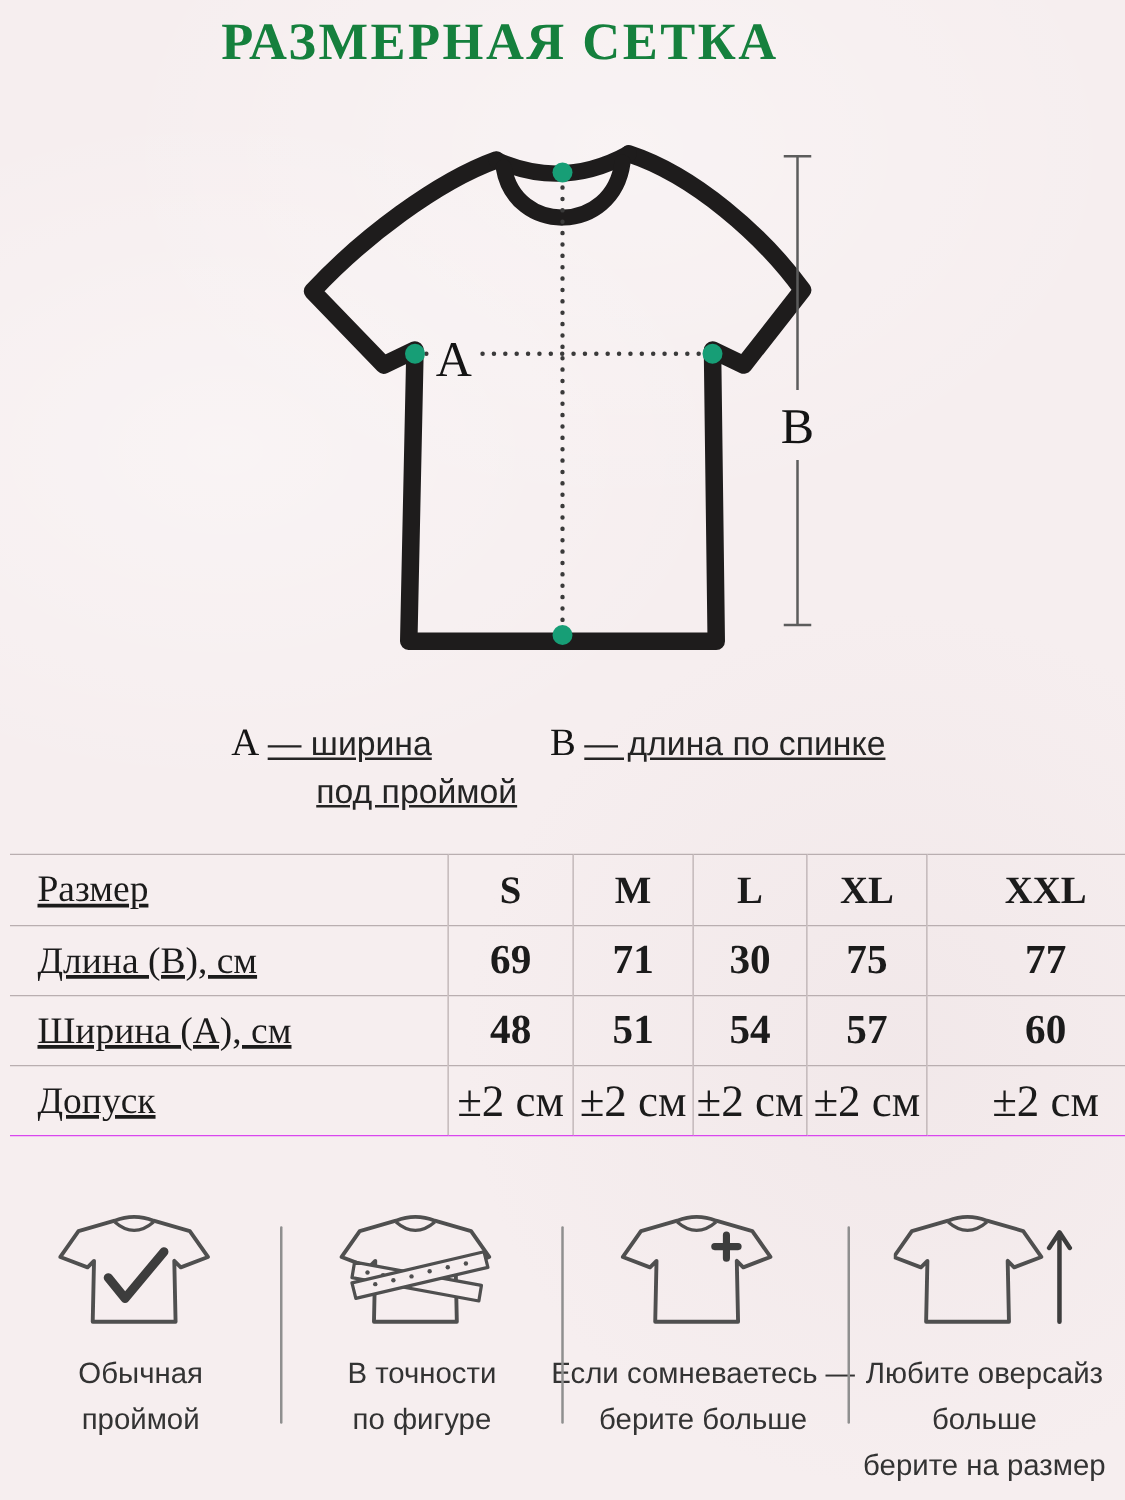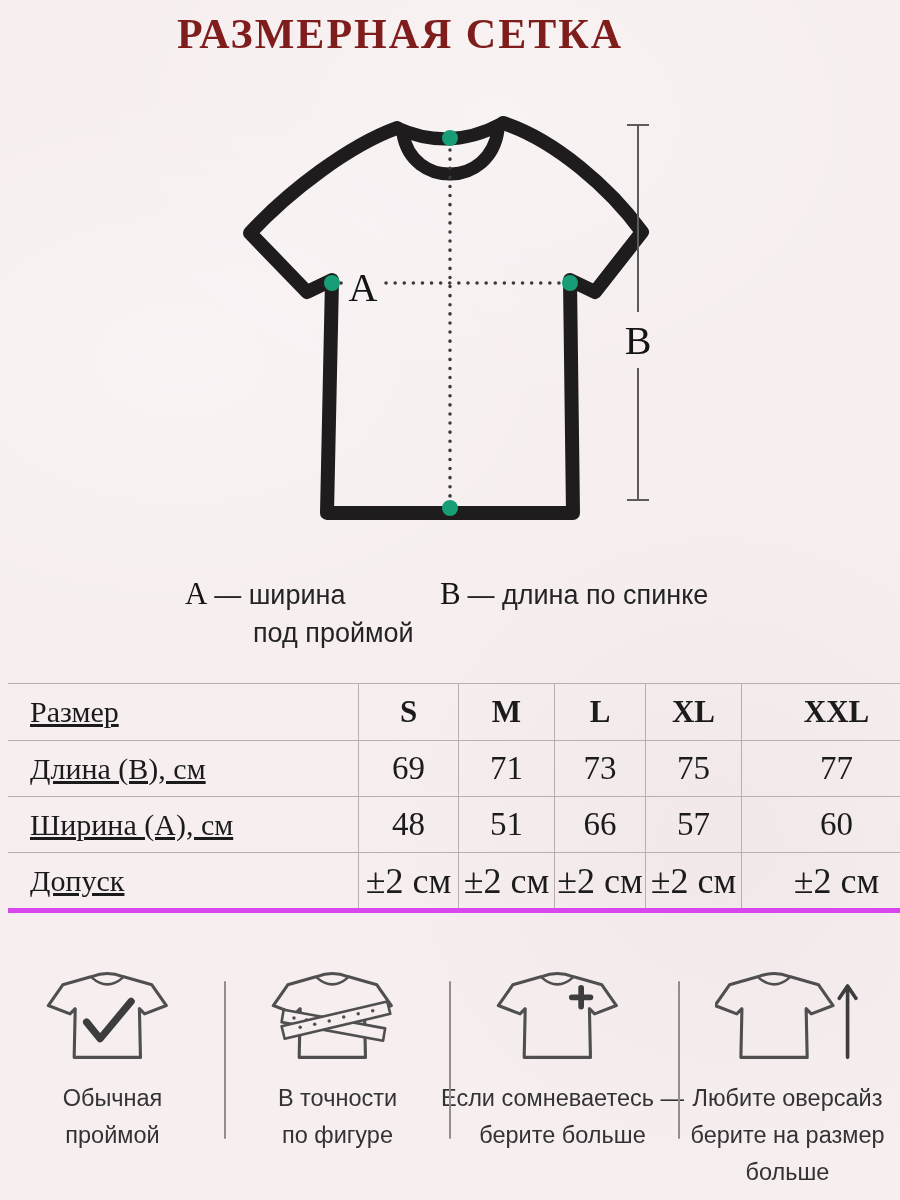--- a/index.html
+++ b/index.html
@@ -10,44 +10,44 @@
       radial-gradient(500px 500px at 80% 70%, rgba(228,214,216,.25), rgba(255,255,255,0) 70%),
       radial-gradient(700px 500px at 55% 10%, rgba(255,255,255,.3), rgba(255,255,255,0) 60%),
       #f6eeef;
     font-family:"Liberation Serif","DejaVu Serif",serif;
     color:#1b1b1b;
   }
   .abs{position:absolute;}
   
   .title{
     top:10px;left:0;width:800px;text-align:center;
-    font-size:42px;font-weight:700;letter-spacing:2px;color:#7f1d1d;
+    font-size:42px;font-weight:700;letter-spacing:2px;color:#15803d;
   }
   
   #diagram{left:200px;top:90px;}
   .marker-letter{font-family:"Liberation Serif","DejaVu Serif",serif;font-size:40px;fill:#141414;}
   
   .legend{font-size:27px;color:#242424;line-height:38px;}
   .legend .ltr{font-family:"Liberation Serif","DejaVu Serif",serif;font-size:31px;color:#141414;}
-  .legend .txt{font-family:"Liberation Sans","DejaVu Sans",sans-serif;}
+  .legend .txt{font-family:"Liberation Sans","DejaVu Sans",sans-serif;text-decoration:underline;}
   #legend-a{left:185px;top:575px;}
   #legend-a .line2{margin-left:68px;}
   #legend-b{left:440px;top:575px;}
   
   .table-wrap{left:8px;top:683px;width:885px;}
   table{border-collapse:collapse;table-layout:fixed;width:885px;}
   td{vertical-align:middle;border-top:1px solid #b9aeb0;}
-  tr.last td{border-bottom:5px solid #d946ef;}
+  tr.last td{border-bottom:1px solid #d946ef;}
   td + td{border-left:1px solid #b9aeb0;text-align:center;}
   .c0{width:327px;padding-left:22px;font-size:30px;text-decoration:underline;}
   .c1{width:97px;} .c2{width:93px;} .c3{width:88px;} .c4{width:93px;} .c5{width:187px;}
   tr.hdr td{height:54px;}
   tr.row td{height:53px;}
   tr.hdr td + td{font-size:31px;font-weight:700;}
-  tr.vals td + td{font-size:33px;font-weight:400;}
+  tr.vals td + td{font-size:33px;font-weight:700;}
   tr.tol td + td{font-size:36px;font-weight:400;}
   
   .fit{left:0;top:966px;width:900px;display:grid;grid-template-columns:repeat(4,225px);}
   .fit-col{display:flex;flex-direction:column;align-items:center;}
   .fit-col svg{display:block;}
   .caption{
     margin-top:10px;text-align:center;white-space:nowrap;
     font-family:"Liberation Sans","DejaVu Sans",sans-serif;
     font-size:23.5px;line-height:37px;color:#333;
   }
@@ -99,29 +99,29 @@
       <td class="c1">S</td>
       <td class="c2">M</td>
       <td class="c3">L</td>
       <td class="c4">XL</td>
       <td class="c5">XXL</td>
     </tr>
     <tr class="row vals">
       <td class="c0">Длина (B), см</td>
       <td class="c1">69</td>
       <td class="c2">71</td>
-      <td class="c3">73</td>
+      <td class="c3">30</td>
       <td class="c4">75</td>
       <td class="c5">77</td>
     </tr>
     <tr class="row vals">
       <td class="c0">Ширина (A), см</td>
       <td class="c1">48</td>
       <td class="c2">51</td>
-      <td class="c3">66</td>
+      <td class="c3">54</td>
       <td class="c4">57</td>
       <td class="c5">60</td>
     </tr>
     <tr class="row tol last">
       <td class="c0">Допуск</td>
       <td class="c1">±2 см</td>
       <td class="c2">±2 см</td>
       <td class="c3">±2 см</td>
       <td class="c4">±2 см</td>
       <td class="c5">±2 см</td>
@@ -183,21 +183,21 @@
   <div class="fit-col">
     <svg width="145" height="104" viewBox="0 0 140 100">
       <g transform="translate(-8,0)">
         <path d="M8,38 L22,18 L50,10 Q65,4 80,10 L108,18 L122,38 L101,46 L96,41 L97,88 L33,88 L34,41 L29,46 Z" fill="none" stroke="#4f4f4f" stroke-width="3" stroke-linejoin="round"></path>
         <path d="M50,11 Q65,24 80,11" fill="none" stroke="#4f4f4f" stroke-width="2.5"></path>
       </g>
       <path d="M128,88 L128,20 M120,31 L128,19 L136,31" fill="none" stroke="#3d3d3d" stroke-width="3.5" stroke-linecap="round" stroke-linejoin="round"></path>
     </svg>
     <div class="caption">
       <div>Любите оверсайз</div>
+      <div>больше</div>
       <div>берите на размер</div>
-      <div>больше</div>
     </div>
   </div>
 </div>
 
 <div class="abs vdiv" style="left:224px;"></div>
 <div class="abs vdiv" style="left:449px;"></div>
 <div class="abs vdiv" style="left:678px;"></div>
 
 </body></html>

